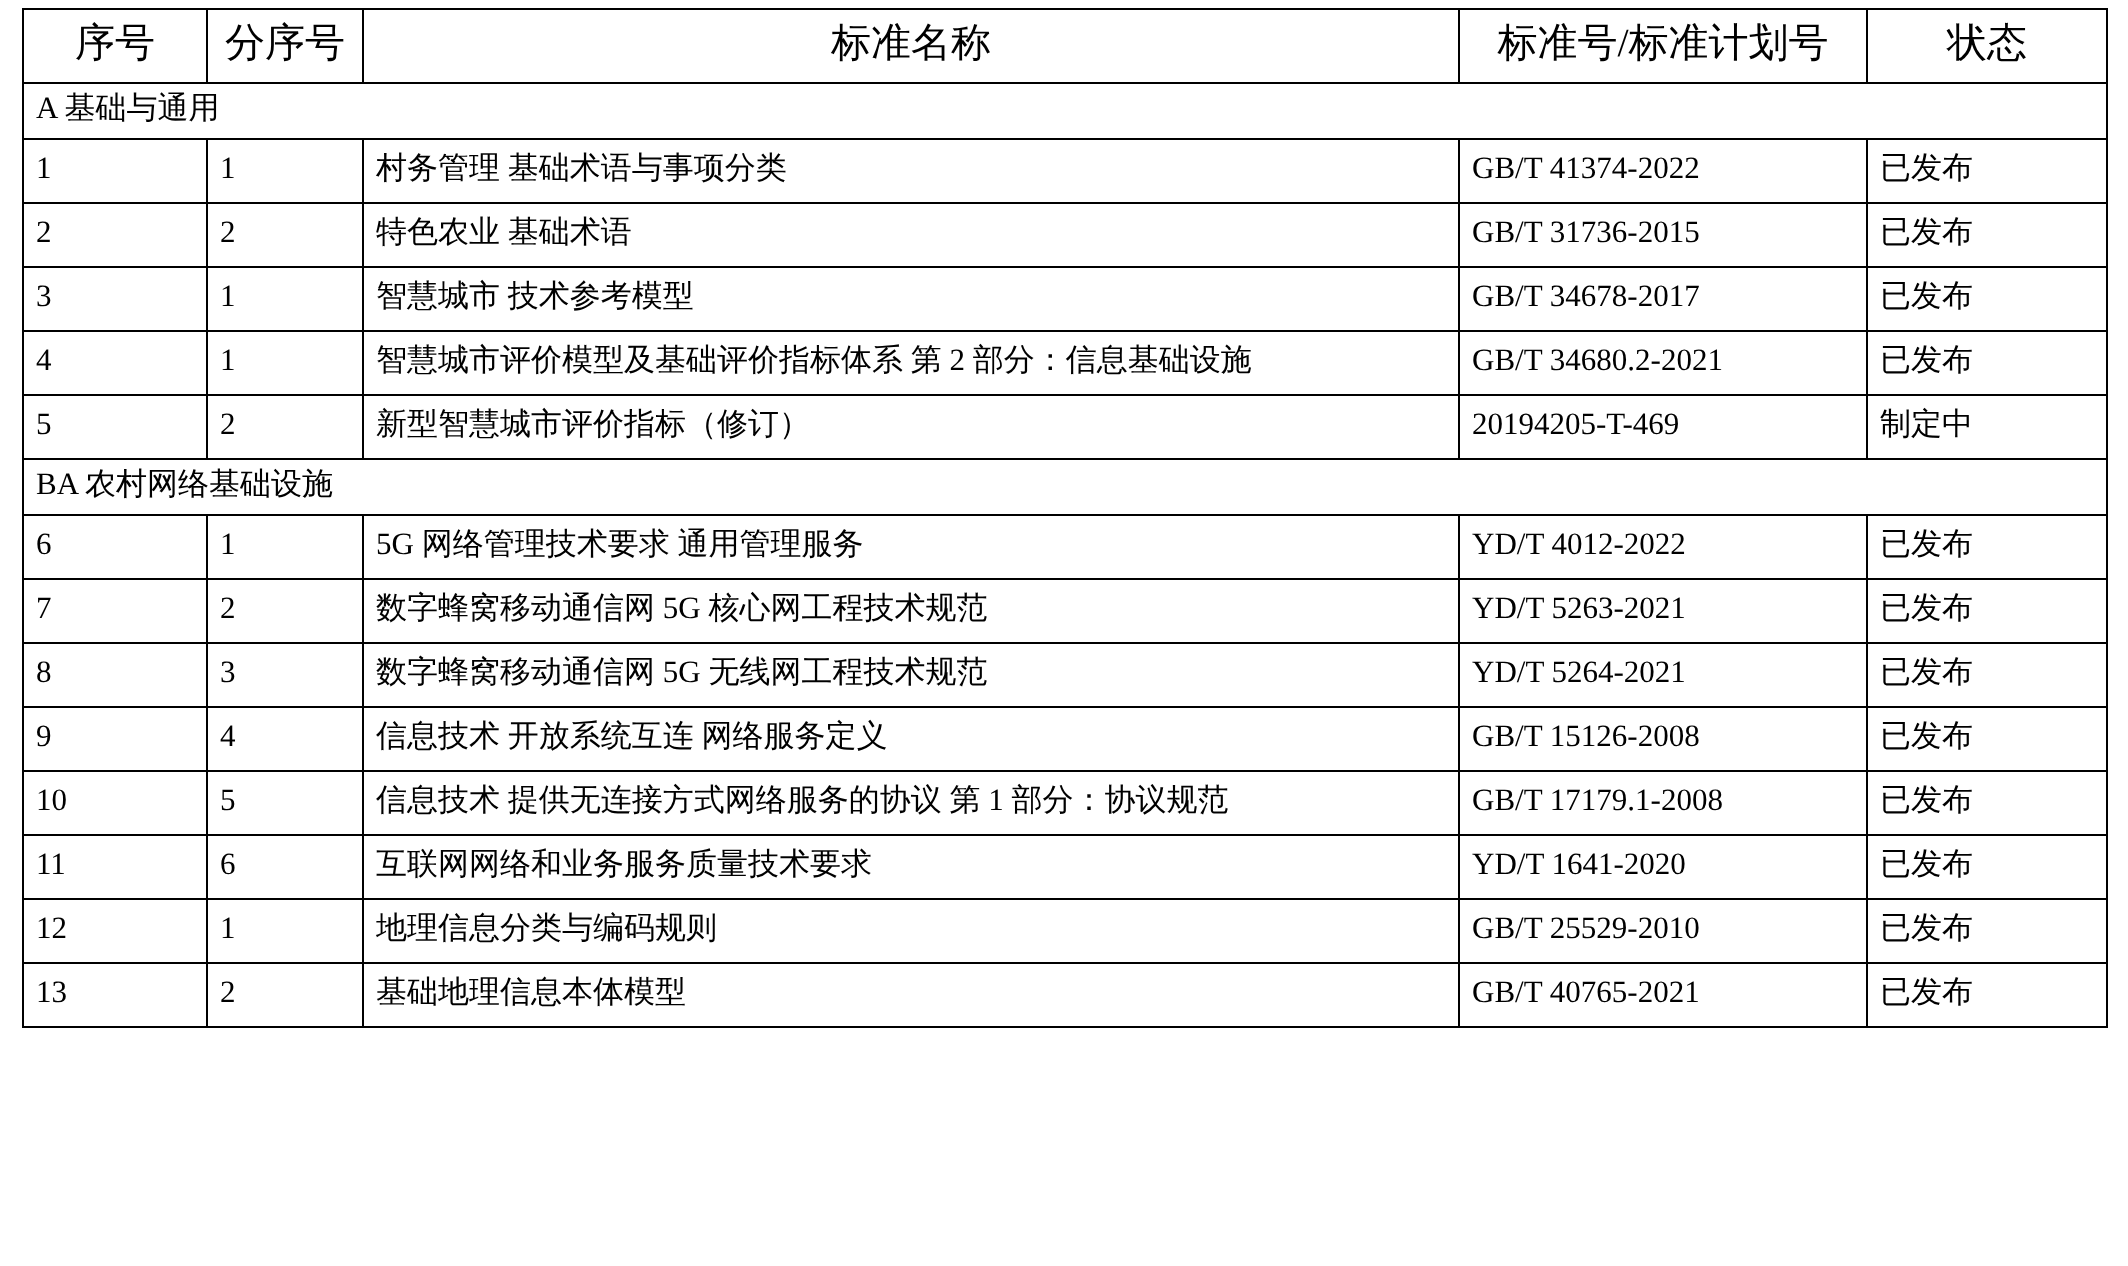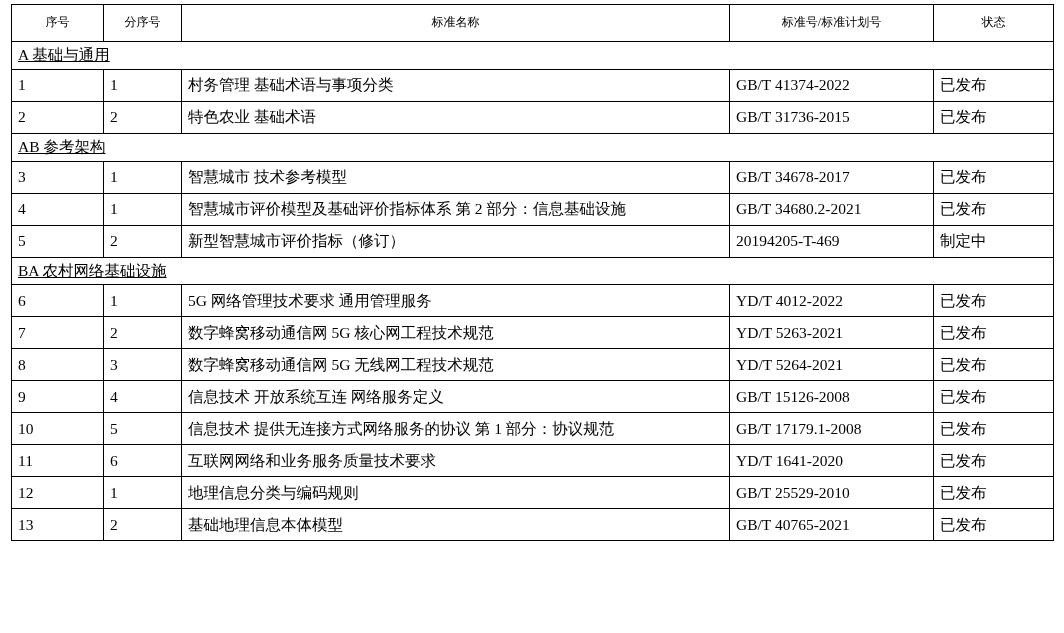--- a/index.html
+++ b/index.html
@@ -35,28 +35,27 @@
     border: 1px solid #000000;
     font-size: 15.5px;
     line-height: 1.15;
     padding: 4px 6px 5px 6px;
     vertical-align: middle;
     font-weight: normal;
   }
   table.std-table thead th {
     text-align: center;
     height: 27px;
-    font-size: 12px;
+    font-size: 20px;
   }
   .cell-left { text-align: left; }
   .row-data td { height: 22px; }
   .group-row td {
     text-align: left;
     font-size: 15.5px;
-    text-decoration: underline;
   }
   .group-major td {
     font-weight: bold;
     font-size: 16.5px;
   }
   .nowrap { white-space: nowrap; }
 </style>
 </head>
 <body>
 
@@ -88,23 +87,20 @@
           <td class="cell-left">村务管理 基础术语与事项分类</td>
           <td class="cell-left nowrap">GB/T 41374-2022</td>
           <td class="cell-left nowrap">已发布</td>
         </tr>
         <tr class="row-data">
           <td class="cell-left">2</td>
           <td class="cell-left">2</td>
           <td class="cell-left">特色农业 基础术语</td>
           <td class="cell-left nowrap">GB/T 31736-2015</td>
           <td class="cell-left nowrap">已发布</td>
-        </tr>
-        <tr class="group-row">
-          <td colspan="5">AB 参考架构</td>
         </tr>
         <tr class="row-data">
           <td class="cell-left">3</td>
           <td class="cell-left">1</td>
           <td class="cell-left">智慧城市 技术参考模型</td>
           <td class="cell-left nowrap">GB/T 34678-2017</td>
           <td class="cell-left nowrap">已发布</td>
         </tr>
         <tr class="row-data">
           <td class="cell-left">4</td>

